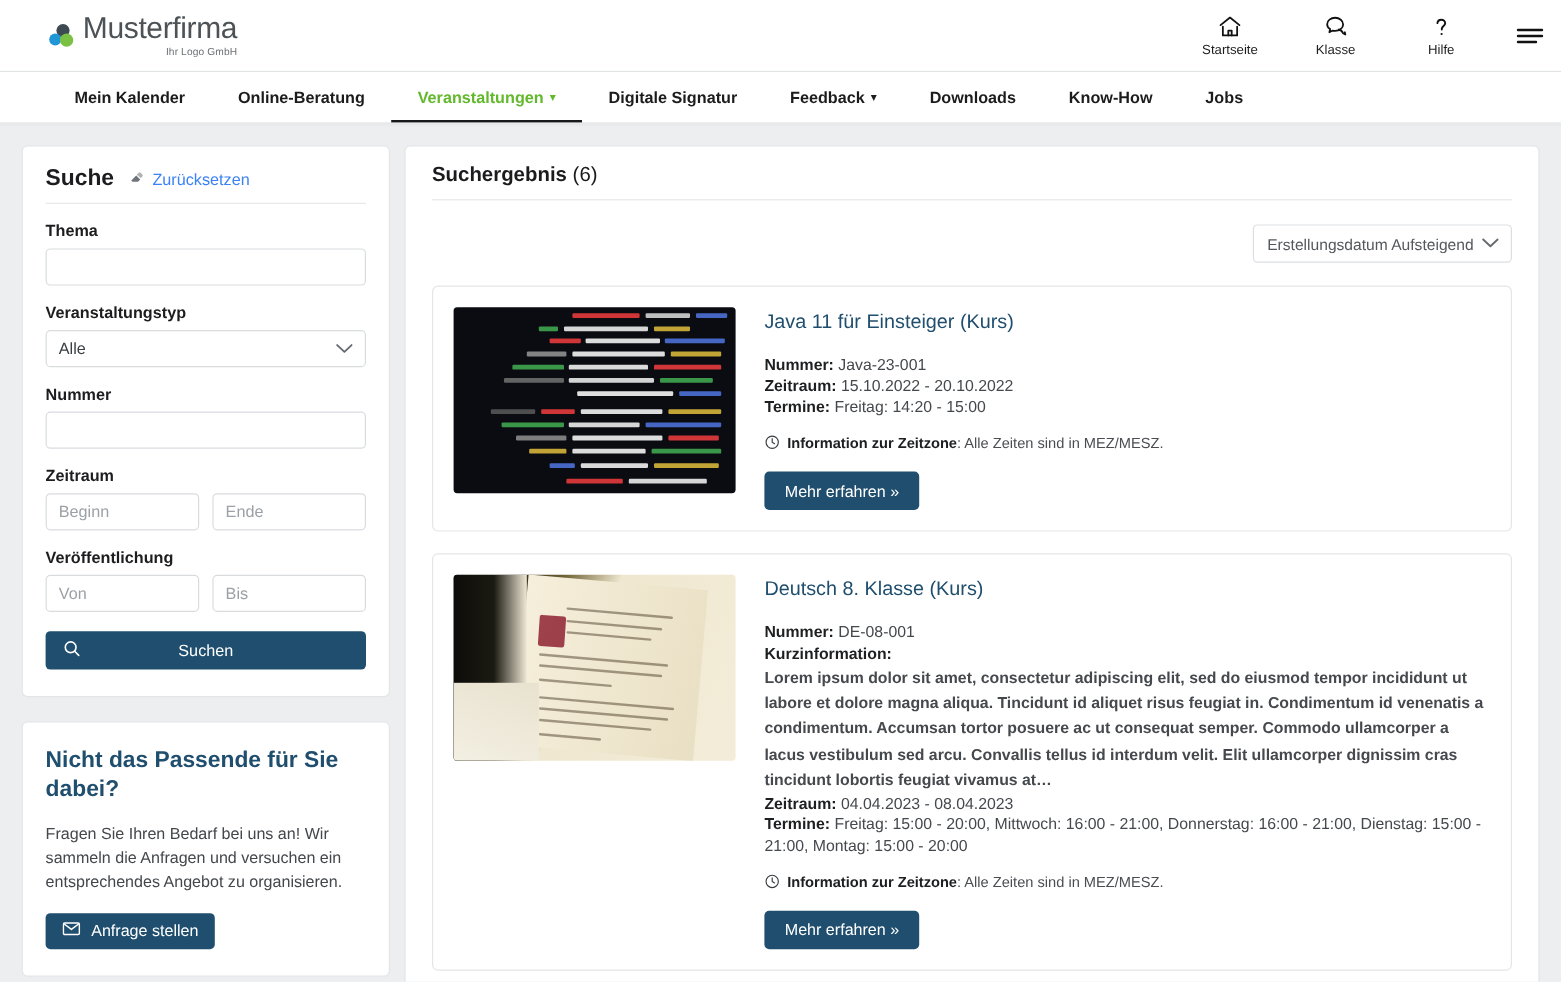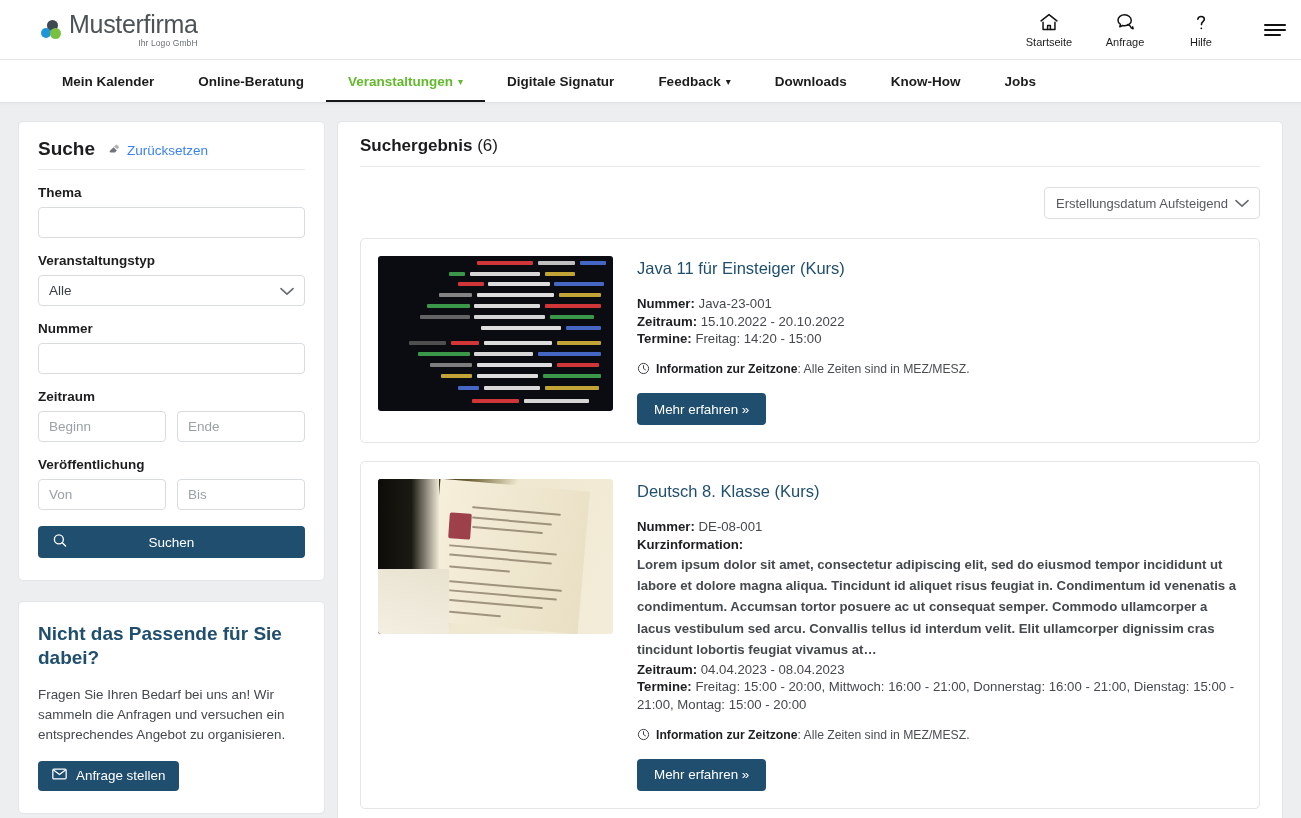--- a/index.html
+++ b/index.html
@@ -25,21 +25,21 @@
   }
   .logo-mark { width: 26px; height: 26px; position: relative; margin-right: 3px; }
   .logo-mark .c1 { position:absolute; width:11px; height:11px; border-radius:50%; background:#3d4a52; left:7px; top:3px; }
   .logo-mark .c2 { position:absolute; width:10px; height:10px; border-radius:50%; background:#2196d6; left:1px; top:11px; }
   .logo-mark .c3 { position:absolute; width:11px; height:11px; border-radius:50%; background:#7ac143; left:10px; top:11px; }
   .logo-text { line-height: 1; }
   .logo-name { font-size: 25px; color: #4c5256; font-weight: 400; letter-spacing: -0.3px; }
   .logo-sub { font-size: 8.5px; color: #6b7176; text-align: right; margin-top: 2px; letter-spacing: 0.1px; }
 
   .header-right { margin-left: auto; display: flex; align-items: stretch; }
-  .hicon-group { display: flex; align-items: center; gap: 4px; padding-right: 12px; }
+  .hicon-group { display: flex; align-items: center; gap: 16px; padding-right: 12px; }
   .hicon {
     width: 72px; display: flex; flex-direction: column; align-items: center;
     justify-content: center; gap: 3px; cursor: pointer; color: #1b1b1b;
   }
   .hicon svg { display: block; }
   .hicon-label { font-size: 11px; color: #1d1d1d; }
   .user-block {
     display: flex; align-items: center; gap: 14px; padding: 0 26px 0 22px;
     border-left: 1px solid #e4e6e8; border-right: 1px solid #e4e6e8; cursor: pointer;
   }
@@ -193,21 +193,21 @@
           <span class="hicon-label">Startseite</span>
         </div>
 
         <div class="hicon">
           <span>
             <svg width="23" height="21" viewBox="0 0 24 24" fill="none" stroke="#111" stroke-width="1.7" stroke-linecap="round" stroke-linejoin="round">
               <path d="M11 3.2c-4.2 0-7.6 2.7-7.6 6.1 0 1.9 1.1 3.6 2.8 4.7l-.7 3 3.2-1.6c.7.2 1.5.3 2.3.3 4.2 0 7.6-2.7 7.6-6.1S15.2 3.2 11 3.2z"></path>
               <path d="M14.6 14.4c1.9.5 3.4 1.9 3.9 3.6l2.2 1.1-.5-2.1"></path>
             </svg>
           </span>
-          <span class="hicon-label">Anfrage</span>
+          <span class="hicon-label">Klasse</span>
         </div>
 
         <div class="hicon">
           <span>
             <svg width="20" height="21" viewBox="0 0 24 24" fill="none" stroke="#111" stroke-width="1.9" stroke-linecap="round" stroke-linejoin="round">
               <path d="M8.2 8.1c.2-2 1.9-3.4 3.9-3.4 2.2 0 3.9 1.5 3.9 3.5 0 2.6-3.4 2.9-3.4 5.6v.7"></path>
               <circle cx="12.4" cy="19" r="1.1" fill="#111" stroke="none"></circle>
             </svg>
           </span>
           <span class="hicon-label">Hilfe</span>

